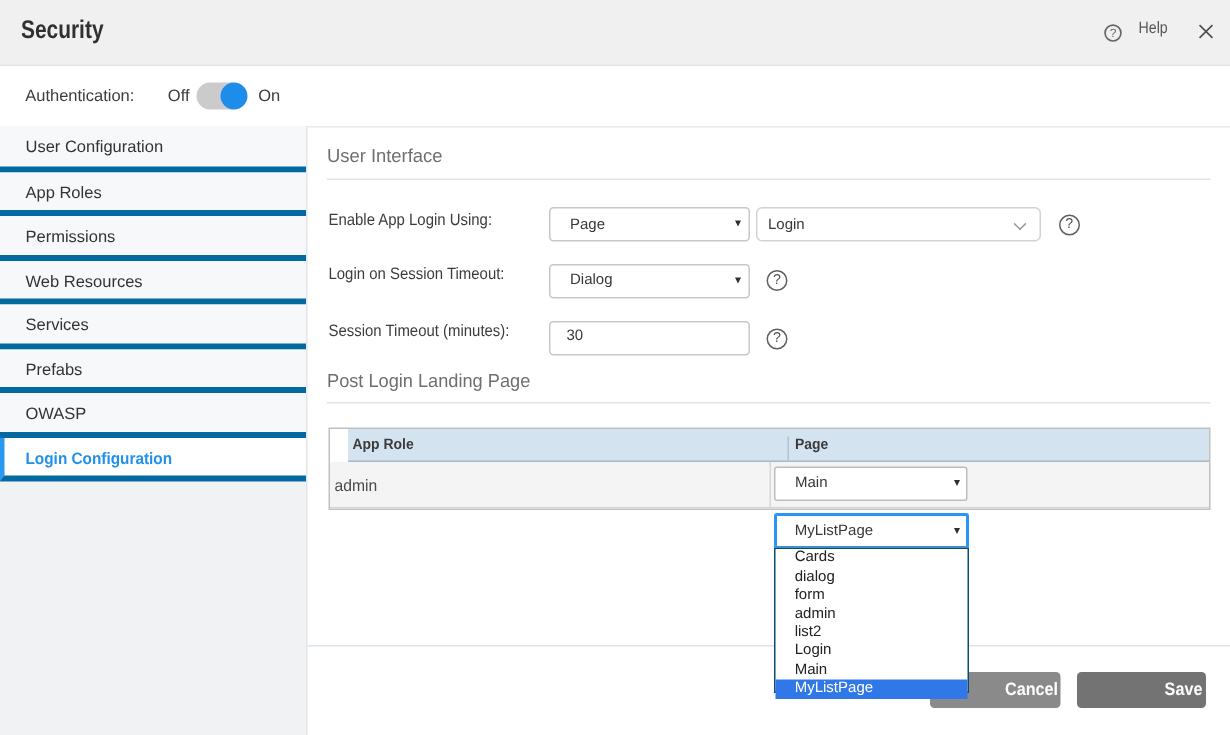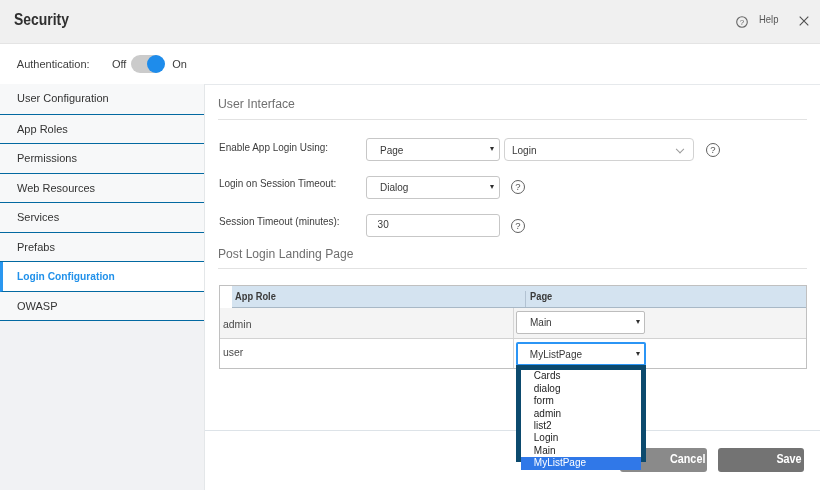--- a/index.html
+++ b/index.html
@@ -10,21 +10,21 @@
 .topbar { position:absolute; left:0; top:0; width:820px; height:44px; background:#f0f0f0; border-bottom:1px solid #e4e4e4; }
 .title { left:14px; top:10px; font-size:17px; font-weight:700; color:#303030; transform:scaleX(0.82); }
 .helptxt { left:759px; top:13px; font-size:11px; color:#565656; transform:scaleX(0.86); }
 
 .authrow { position:absolute; left:0; top:44px; width:820px; height:41px; background:#fff; border-bottom:1px solid #e6e9ec; }
 .lbl11 { font-size:11px; color:#3d3d3d; }
 .toggle { position:absolute; left:131px; top:55px; width:33px; height:17.5px; background:#cbcbcb; border-radius:9px; }
 .knob { position:absolute; right:-0.5px; top:-0.2px; width:18px; height:18px; border-radius:50%; background:#1e8ceb; }
 
 .sidebar { position:absolute; left:0; top:84px; width:205px; height:406px; background:#f1f2f4; border-right:1px solid #e4e7e9; }
-.sitem { height:29.5px; line-height:28.5px; padding-left:17px; font-size:11px; color:#333333; border-bottom:1px solid #0369a1; background:#f7f8f9; }
+.sitem { height:29.5px; line-height:28.5px; padding-left:17px; font-size:11px; color:#333333; border-bottom:4px solid #0369a1; background:#f7f8f9; }
 .sitem.active { background:#fff; border-left:3px solid #2a97f0; padding-left:14px; }
 .sitem.active span { display:inline-block; color:#2191ea; font-weight:700; transform:scaleX(0.93); transform-origin:left center; }
 
 .h1a { left:218px; top:97px; font-size:12.5px; color:#6f6f6f; transform:scaleX(0.98); }
 .hr1 { position:absolute; left:218px; top:119px; width:589px; height:1px; background:#e2e2e2; }
 .h2a { left:218px; top:246.5px; font-size:12.5px; color:#6f6f6f; transform:scaleX(0.97); }
 .hr2 { position:absolute; left:218px; top:267.5px; width:589px; height:1px; background:#e2e2e2; }
 
 .flabel { left:218.5px; font-size:11px; color:#3c3c3c; transform:scaleX(0.905); }
 
@@ -38,21 +38,21 @@
 .tbl { position:absolute; left:218.5px; top:285px; width:588px; border:1px solid #c0c0c0; }
 .thead { height:22px; background:#d4e3f0; border-bottom:1px solid #a8b8c6; font-size:10px; font-weight:700; color:#3b3b3b; position:relative;margin-left:12px; }
 .thead span { position:absolute; top:5px; transform:scaleX(0.93); transform-origin:left center; white-space:nowrap; }
 .trow { position:relative; font-size:11px; color:#4a4a4a; }
 .trow span.rt { position:absolute; left:3.5px; transform:scaleX(0.95); transform-origin:left center; }
 .row1 { height:30.5px; background:#f4f4f4; border-bottom:1px solid #d2d2d2; }
 .row2 { height:29.5px; background:#fff; }
 .cdiv { position:absolute; left:293px; top:0; bottom:0; width:1px; background:#d6d6d6; }
 .cdivh { position:absolute; left:293px; top:0; bottom:0; width:1px; background:#b0c0d0; }
 
-.ddl { position:absolute; left:515.8px; top:365.3px; width:130.5px; height:97px; background:#fff; border:5px solid #0c4a6e; z-index:10; }
+.ddl { position:absolute; left:515.8px; top:365.3px; width:130.5px; height:97px; background:#fff; border:1px solid #0c4a6e; z-index:10; }
 .opt { height:12.45px; line-height:12.45px; padding-left:13px; font-size:10px; color:#222; white-space:nowrap; }
 .opt.hl { background:#3078e8; color:#fff; }
 
 .bsep { position:absolute; left:205px; top:430px; width:615px; height:1px; background:#dde3e8; }
 .btn { position:absolute; top:448px; height:23.5px; border-radius:3px; color:#fff; font-size:12px; text-align:right; line-height:23.5px; }
 .cancel { left:620px; width:87px; background:#8a8a8a; }
 .save { left:717.5px; width:86px; background:#737373; }
 </style>
 </head>
 <body>
@@ -75,22 +75,22 @@
   </div>
 <div class="t lbl11" style="left:172.2px; top:58px;">On</div>
 
 <div class="sidebar">
   <div class="sitem" style="height:30.5px; line-height:29.5px;">User Configuration</div>
   <div class="sitem">App Roles</div>
   <div class="sitem">Permissions</div>
   <div class="sitem">Web Resources</div>
   <div class="sitem">Services</div>
   <div class="sitem">Prefabs</div>
+  <div class="sitem">OWASP</div>
   <div class="sitem active"><span>Login Configuration</span></div>
-  <div class="sitem">OWASP</div>
 </div>
 
 <div class="t h1a">User Interface</div>
 <div class="hr1"></div>
 
 <div class="t flabel" style="top:140.5px;">Enable App Login Using:</div>
 <div class="sel" style="left:366px; top:137.8px; width:133.5px; height:23.5px;">
     <span class="txt">Page</span>
     <span class="tri"></span>
   </div>
@@ -119,24 +119,20 @@
 <div class="tbl">
   <div class="thead">
       <span style="left:3.4px;">App Role</span>
       <span style="left:298.4px;">Page</span>
       <span class="cdivh"></span>
     </div>
   <div class="trow row1">
       <span class="rt" style="top:9.5px;">admin</span>
       <span class="cdiv"></span>
     </div>
-  <div class="trow row2">
-      <span class="rt" style="top:7px;">user</span>
-      <span class="cdiv"></span>
-    </div>
 </div>
 <div class="sel" style="left:516px; top:311px; width:129px; height:22.5px; border-color:#bdbdbd; border-radius:2px;">
     <span class="txt">Main</span>
     <span class="tri" style="right:4px;"></span>
   </div>
 <div class="sel" style="left:515.8px; top:342px; width:130px; height:23.5px; border:2px solid #2b95f5; border-radius:2px; z-index:5;">
     <span class="txt" style="left:12px;">MyListPage</span>
     <span class="tri" style="right:3.5px;"></span>
   </div>
 

